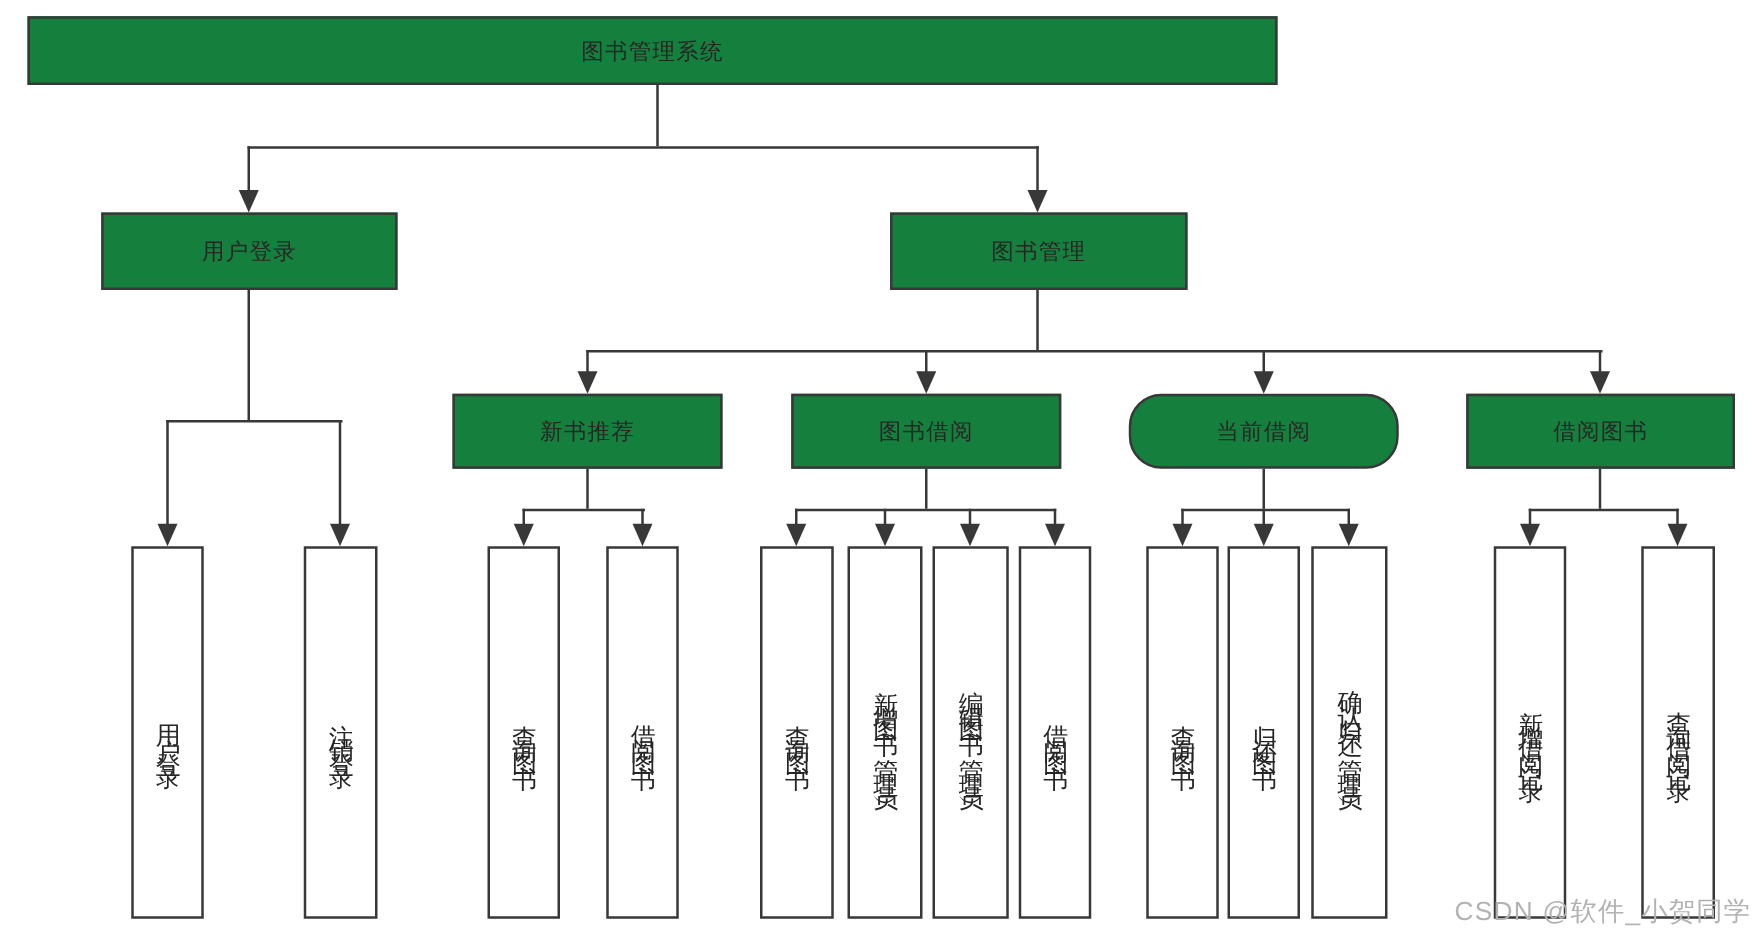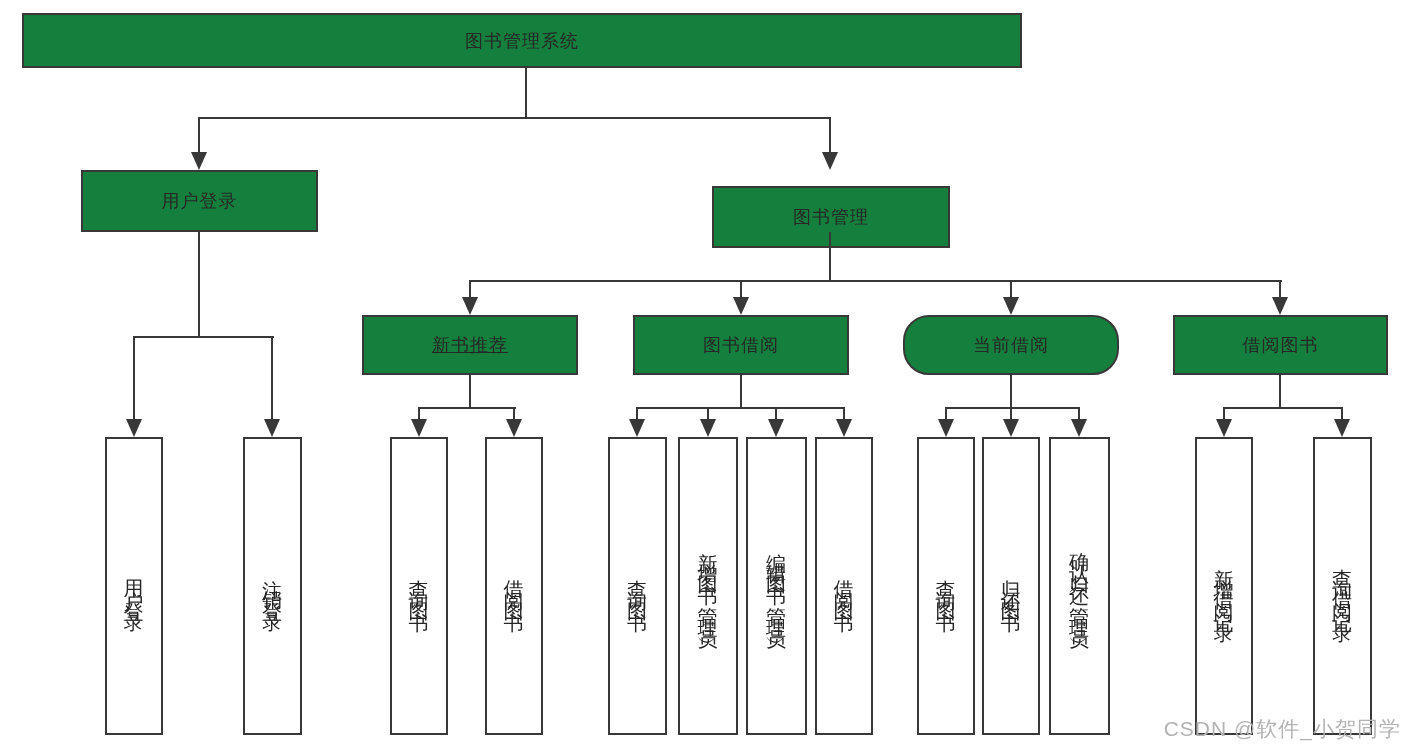--- a/index.html
+++ b/index.html
@@ -37,25 +37,25 @@
 <body>
 
 <div class="box" style="left:22px;top:13px;width:1000px;height:55px;">
   <span>图书管理系统</span>
 </div>
 
 <div class="box" style="left:81px;top:170px;width:237px;height:62px;">
   <span>用户登录</span>
 </div>
 
-<div class="box" style="left:712px;top:186px;width:238px;height:62px;">
+<div class="box" style="left:712px;top:170px;width:238px;height:62px;">
   <span>图书管理</span>
 </div>
 
-<div class="box" style="left:362px;top:315px;width:216px;height:60px;text-decoration:underline;">
+<div class="box" style="left:362px;top:315px;width:216px;height:60px;">
   <span>新书推荐</span>
 </div>
 
 <div class="box" style="left:633px;top:315px;width:216px;height:60px;">
   <span>图书借阅</span>
 </div>
 
 <div class="box" style="left:903px;top:315px;width:216px;height:60px;border-radius:26px;">
   <span>当前借阅</span>
 </div>

